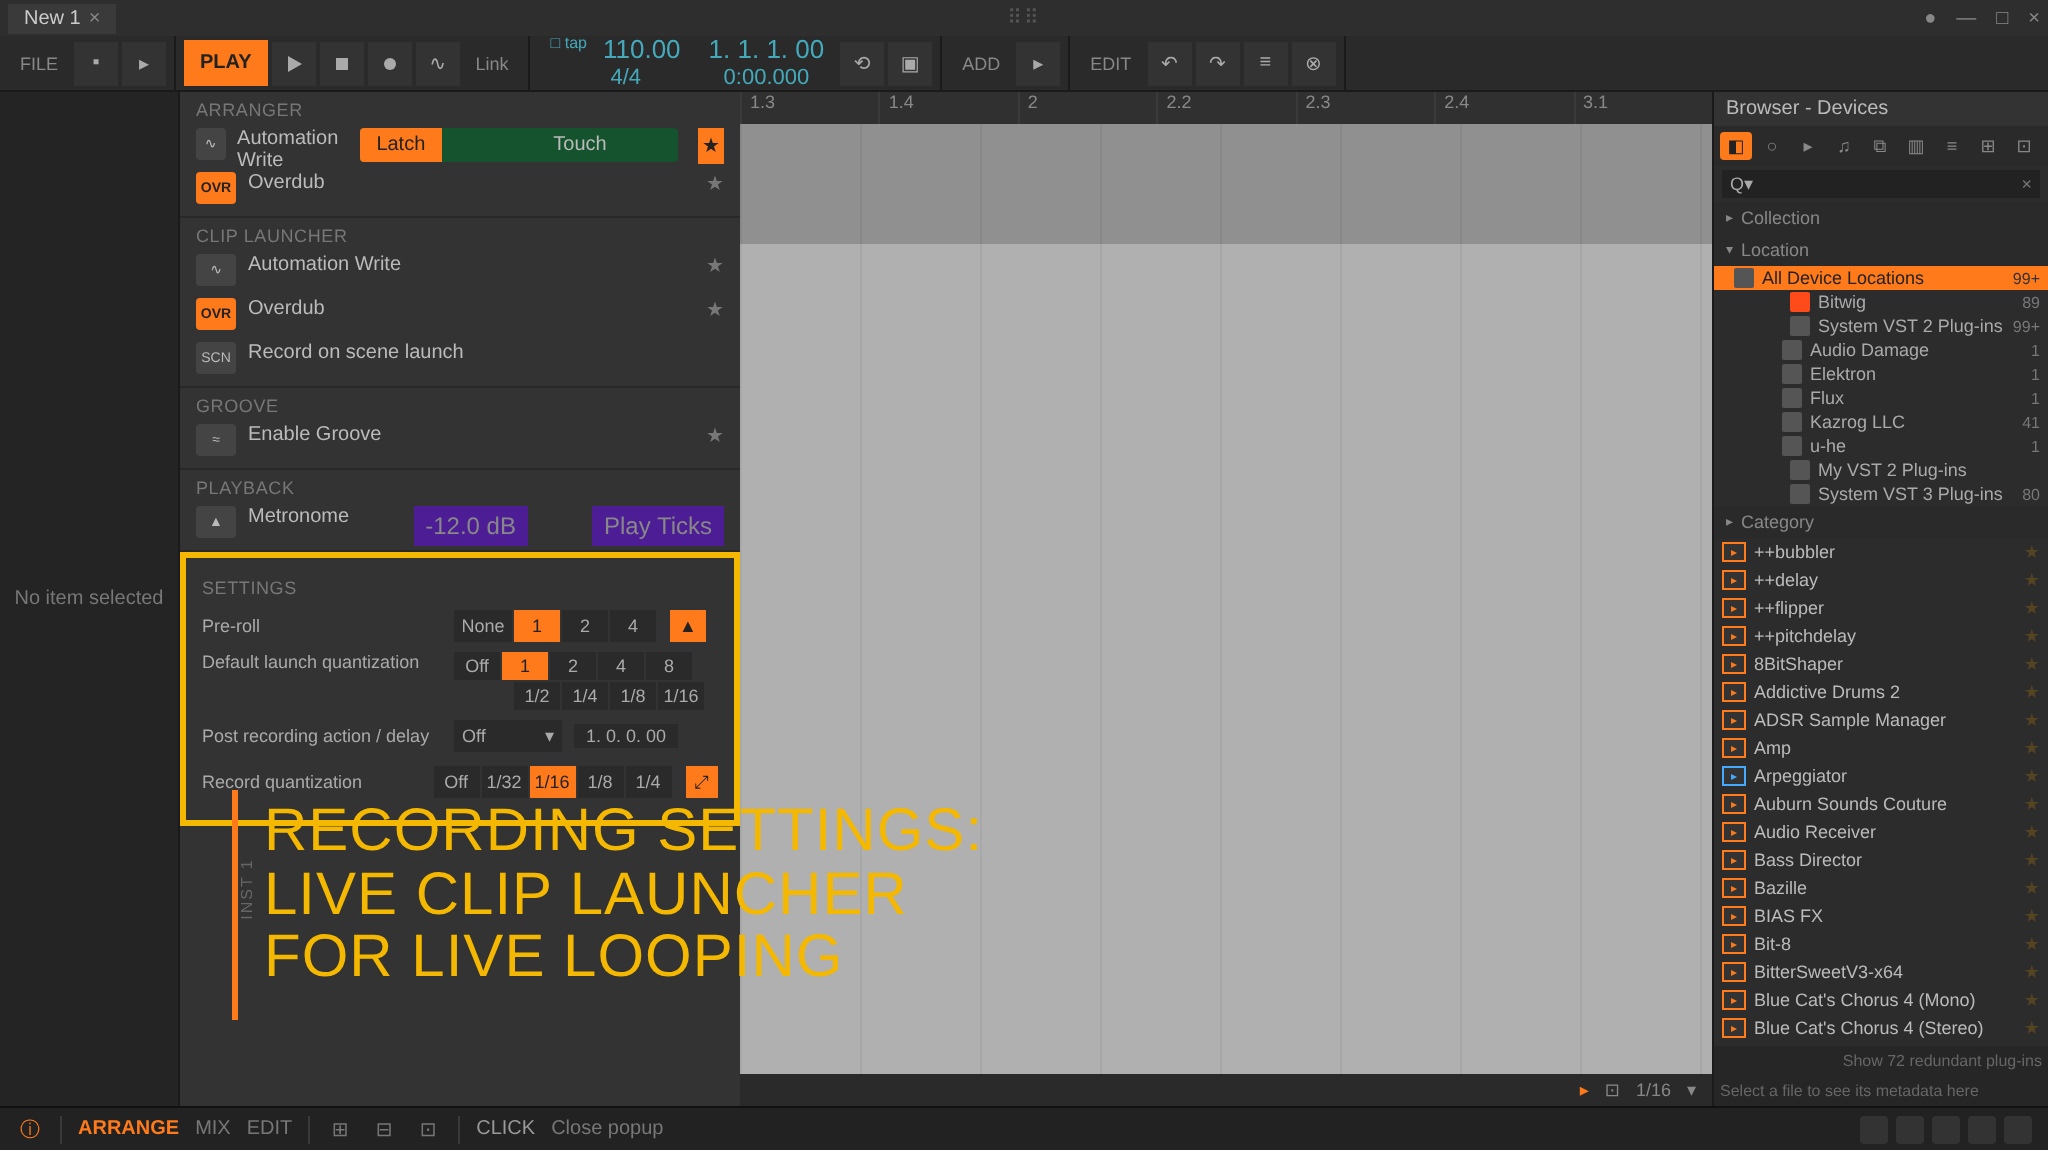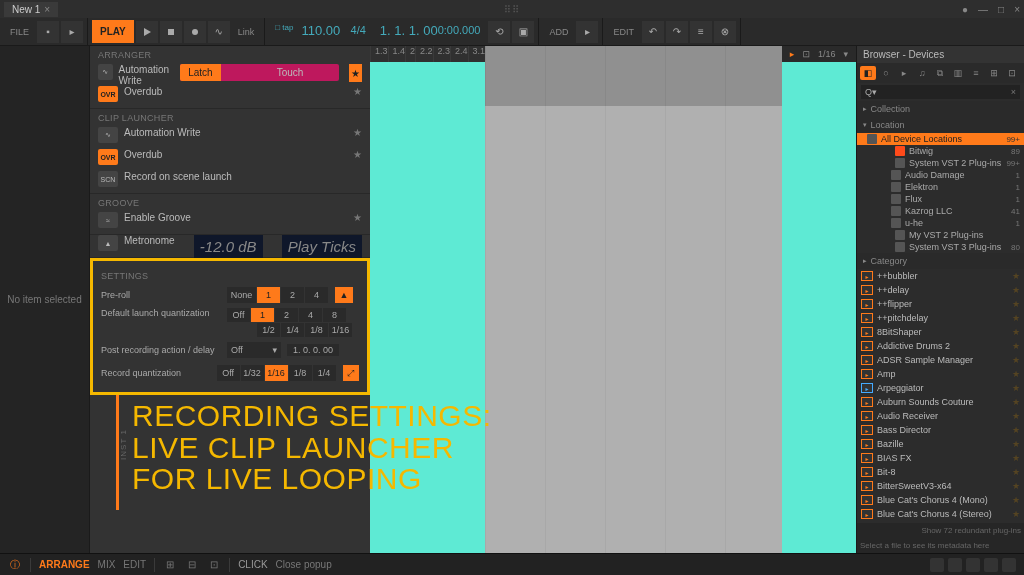--- a/index.html
+++ b/index.html
@@ -10,51 +10,51 @@
 .tab .x { color: #888; cursor: pointer; }
 .titlebar .center { position: absolute; left: 50%; transform: translateX(-50%); color: #555; font-size: 10px; letter-spacing: 1px; }
 .titlebar .winctl { position: absolute; right: 4px; display: flex; gap: 10px; color: #888; }
 .winctl span { cursor: pointer; }
 .toolbar { height: 28px; background: #2a2a2a; display: flex; align-items: stretch; border-bottom: 1px solid #1a1a1a; }
 .tb-seg { display: flex; align-items: center; border-right: 1px solid #1a1a1a; padding: 0 4px; gap: 2px; }
 .tb-btn { width: 22px; height: 22px; background: #333; display: flex; align-items: center; justify-content: center; color: #aaa; cursor: pointer; font-size: 10px; }
 .tb-btn svg { width: 10px; height: 10px; fill: #aaa; }
 .tb-label { padding: 0 6px; font-size: 9px; color: #888; }
 .tb-label.play { background: #ff7a1a; color: #222; padding: 6px 8px; font-weight: 600; font-size: 10px; }
-.transport { display: flex; flex-direction: row; justify-content: center; color: #4ab; font-size: 11px; padding: 0 6px; line-height: 1.1; }
+.transport { display: flex; flex-direction: column; justify-content: center; color: #4ab; font-size: 11px; padding: 0 6px; line-height: 1.1; align-items: center; }
 .transport .row { display: flex; gap: 8px; }
 .transport .big { font-size: 13px; font-weight: 500; }
 .main { flex: 1; display: flex; min-height: 0; }
 .left-rail { width: 90px; background: #242424; display: flex; align-items: center; justify-content: center; color: #777; font-size: 10px; border-right: 1px solid #1a1a1a; }
 .menu { width: 280px; background: #333; display: flex; flex-direction: column; font-size: 10px; }
 .menu-section { border-bottom: 1px solid #282828; }
 .menu-hdr { color: #777; padding: 4px 8px; font-size: 9px; letter-spacing: 0.3px; }
 .menu-row { display: flex; align-items: flex-start; height: 22px; padding: 0 8px; gap: 6px; color: #bbb; }
 .menu-ico { width: 20px; height: 16px; background: #444; border-radius: 2px; display: flex; align-items: center; justify-content: center; font-size: 7px; color: #bbb; }
 .menu-ico.ovr { background: #ff7a1a; color: #222; font-weight: 600; }
 .menu-row .star { margin-left: auto; color: #777; }
-.seg-btns { display: flex; background: #be185d; border-radius: 2px; overflow: hidden; gap: 48px; }
+.seg-btns { display: flex; background: #14532d; border-radius: 2px; overflow: hidden; gap: 48px; }
 .seg-btns span { padding: 3px 8px; cursor: pointer; color: #bbb; font-size: 10px; }
 .seg-btns span.active { background: #ff7a1a; color: #222; }
 .orange-sq { width: 18px; height: 18px; background: #ff7a1a; margin-left: 4px; display: flex; align-items: center; justify-content: center; color: #222; }
-.metro-val { margin-left: auto; background: #0f172a; padding: 3px 6px; font-size: 15px; color: #888; font-style: italic; }
+.metro-val { margin-left: auto; background: #4c1d95; padding: 3px 6px; font-size: 12px; color: #888; }
 .settings { border: 3px solid #f5b800; padding: 6px 8px; background: #333; }
 .settings .menu-hdr { padding-left: 0; }
 .set-row { display: flex; align-items: center; height: 20px; gap: 6px; margin-bottom: 3px; }
 .set-row .lbl { width: 120px; color: #aaa; font-size: 9px; }
 .btn-grid { display: flex; }
 .btn-grid span { width: 24px; height: 16px; background: #2a2a2a; display: flex; align-items: center; justify-content: center; font-size: 9px; color: #aaa; cursor: pointer; border-right: 1px solid #333;}
 .btn-grid span.active { background: #ff7a1a; color: #222; }
 .btn-grid span.wide { width: 30px; }
 .dlq { display: flex; flex-direction: column; gap: 1px; }
 .dlq .btn-grid span { width: 24px; height: 14px; }
 .dropdn { width: 54px; height: 16px; background: #2a2a2a; padding: 0 4px; display: flex; align-items: center; justify-content: space-between; font-size: 9px; }
 .timebox { background: #2a2a2a; padding: 1px 6px; font-size: 9px; color: #aaa; }
 .orange-ico { width: 18px; height: 16px; background: #ff7a1a; display: flex; align-items: center; justify-content: center; color: #222; font-size: 9px; }
-.timeline { flex: 1; background: #5eead4; position: relative; display:flex; flex-direction:row; }
+.timeline { flex: 1; background: #4c1d95; position: relative; display:flex; flex-direction:column; }
 .ruler { height: 16px; background: #303030; display: flex; font-size: 9px; color: #888; }
 .ruler span { flex: 1; padding-left: 4px; border-left: 1px solid #3a3a3a; }
 .tracks { flex:1; background: repeating-linear-gradient(to right, #a8a8a8 0, #a8a8a8 1px, #b0b0b0 1px, #b0b0b0 60px); position:relative;}
 .tracks::before { content:""; position:absolute; top:0;left:0;right:0;height:60px; background: repeating-linear-gradient(to right, #888 0, #888 1px, #909090 1px, #909090 60px);}
 .tl-footer { height: 16px; background: #2a2a2a; display: flex; align-items: center; justify-content: flex-end; gap: 8px; padding: 0 8px; color: #888; font-size: 9px; }
 .tl-footer .orange { color: #ff7a1a; }
 .overlay-text { position: absolute; left: 132px; top: 400px; font-family: Impact, "Arial Black", sans-serif; font-size: 30px; color: #f5b800; line-height: 1.05; letter-spacing: 0.5px; }
 .inst-label { position: absolute; left: 108px; top: 440px; color: #666; font-size: 8px; transform: rotate(-90deg); letter-spacing: 1px; }
 .orange-bar { position: absolute; left: 116px; top: 395px; width: 3px; height: 115px; background: #ff7a1a; }
 .browser { width: 168px; background: #2c2c2c; display: flex; flex-direction: column; border-left: 1px solid #1a1a1a; font-size: 9px; }
@@ -208,20 +208,21 @@
       </div>
       <div class="menu-section">
         <div class="menu-hdr">GROOVE</div>
         <div class="menu-row">
           <span class="menu-ico">≈</span>
           <span>Enable Groove</span>
           <span class="star">★</span>
         </div>
       </div>
       <div class="menu-section">
+        <div class="menu-hdr">PLAYBACK</div>
         <div class="menu-row">
           <span class="menu-ico">▲</span>
           <span>Metronome</span>
           <span class="metro-val">-12.0 dB</span>
           <span class="metro-val">Play Ticks</span>
         </div>
       </div>
       <div class="settings">
         <div class="menu-hdr">SETTINGS</div>
         <div class="set-row">

